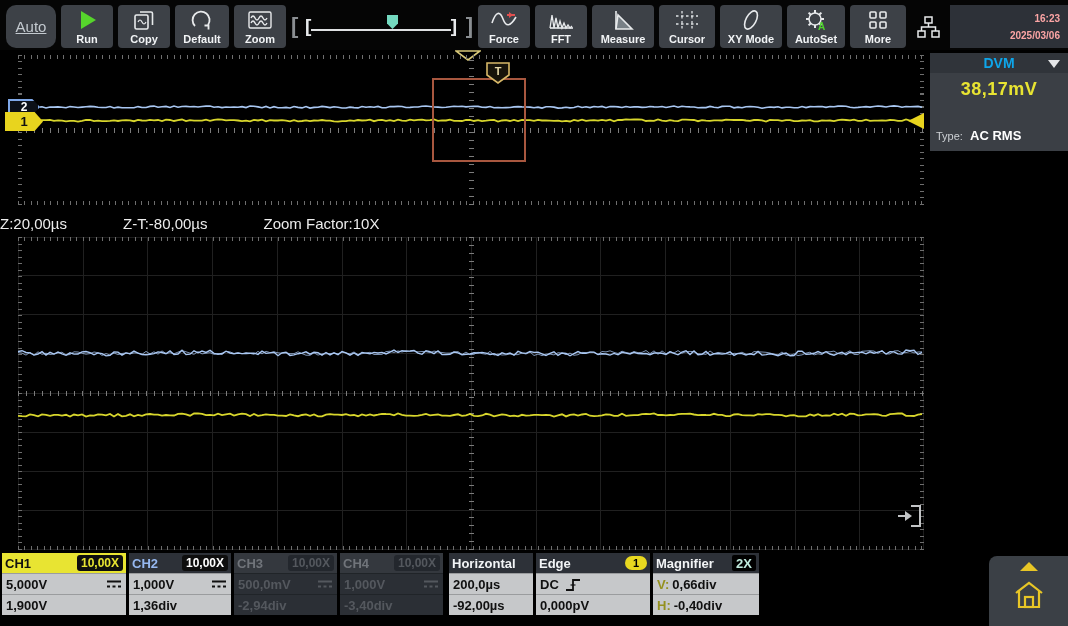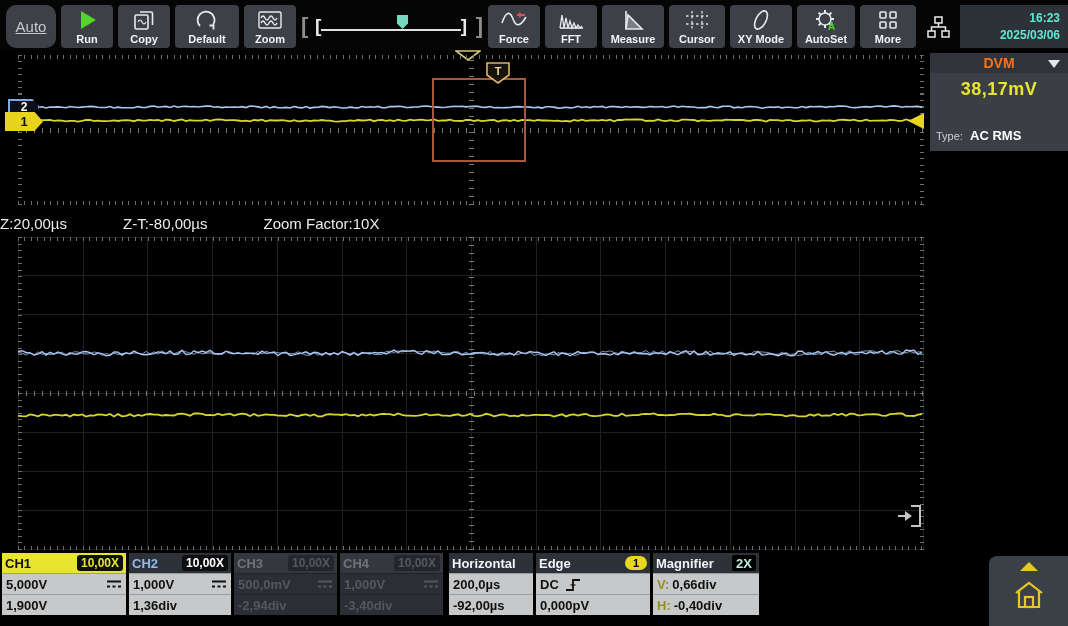--- a/index.html
+++ b/index.html
@@ -16,22 +16,22 @@
   .auto-btn{background:#3d4147;border-radius:10px;width:50px;height:43px;display:flex;
             align-items:center;justify-content:center;color:#c3c9cf;font-size:15px;text-decoration:underline;}
   svg{display:block;}
   .slider-wrap{position:relative;width:182px;height:43px;}
   .slider-wrap .obr{position:absolute;top:8px;font-size:22px;color:#8a8e92;font-weight:bold;}
   .slider-wrap .ibr{position:absolute;top:10px;font-size:19px;color:#e8eaec;font-weight:bold;}
   .slider-line{position:absolute;left:20px;right:22px;top:24px;height:2px;background:#dfe1e3;}
   .slider-thumb{position:absolute;left:96px;top:10px;width:11px;height:14px;background:#74d9c0;
                 clip-path:polygon(0 0,100% 0,100% 60%,50% 100%,0 60%);}
   .clockblk{margin-left:auto;background:#2d3138;height:43px;flex:1;display:flex;flex-direction:column;
-            justify-content:center;align-items:flex-end;padding-right:8px;color:#5eead4;
-            font-size:12px;font-weight:bold;line-height:17px;}
+            justify-content:center;align-items:flex-end;padding-right:8px;color:#fca5a5;
+            font-size:10px;font-weight:bold;line-height:17px;}
 
   
   .screen{position:absolute;left:0;top:50px;width:1068px;height:576px;background:#000;}
 
   
   .gratO{position:absolute;left:18px;top:5px;width:906px;height:150px;}
   .gratZ{position:absolute;left:18px;top:187px;width:906px;height:313px;
          background-image:
            repeating-linear-gradient(90deg,#202020 0 1px,transparent 1px 64.71px),
            repeating-linear-gradient(0deg,#202020 0 1px,transparent 1px 39.12px);
@@ -51,21 +51,21 @@
               border-right:16px solid #e8d41e;}
   .zoombox{position:absolute;left:414px;top:23px;width:90px;height:80px;border:2px solid #a8573f;}
   .tflag{position:absolute;left:468px;top:7px;width:24px;height:22px;}
   .hpos-tri{position:absolute;left:455px;top:0px;width:26px;height:10px;}
 
   .zoominfo{position:absolute;left:0;top:160px;width:924px;height:26px;display:flex;
             justify-content:flex-start;gap:56px;color:#ececec;font-size:15px;align-items:center;}
 
   
   .dvm{position:absolute;left:930px;top:3px;width:138px;}
-  .dvm-head{height:20px;background:#30343a;display:flex;align-items:center;color:#f97316;
+  .dvm-head{height:20px;background:#30343a;display:flex;align-items:center;color:#0ea5e9;
             font-weight:bold;font-size:14px;justify-content:center;gap:6px;position:relative;}
   .dvm-head .tri{position:absolute;right:8px;top:7px;width:0;height:0;
                  border-left:6px solid transparent;border-right:6px solid transparent;border-top:8px solid #e4e6e8;}
   .dvm-body{background:#3b3f45;padding:6px 6px 8px;}
   .dvm-val{color:#e8e432;font-size:18px;font-weight:bold;text-align:center;letter-spacing:.5px;}
   .dvm-type{margin-top:28px;color:#fff;font-size:13px;font-weight:bold;}
   .dvm-type .tl{font-size:11px;font-weight:normal;color:#cdd1d5;margin-right:4px;}
 
   .exit-ico{position:absolute;left:875px;top:264px;}
 
@@ -117,21 +117,21 @@
     <span class="ticon">
       <svg width="24" height="24" fill="none" stroke="#e8eaec" stroke-width="1.6">
         <rect x="3" y="7" width="13" height="14" rx="1.5"></rect>
         <path d="M8 4 h11 a1.5 1.5 0 0 1 1.5 1.5 V17"></path>
         <path d="M6 14 q2 -4 4 0 t4 0" stroke-width="1.2"></path>
       </svg>
     </span>
     <span class="tlabel">Copy</span>
   </div>
 
-  <div class="tbtn" style="width:64px">
+  <div class="tbtn" style="width:54px">
     <span class="ticon">
       <svg width="24" height="24" fill="none" stroke="#e8eaec" stroke-width="1.8">
         <path d="M5 18 A8.5 8.5 0 1 1 18 17"></path>
         <polyline points="14.5,17.5 18.5,17.5 18.5,21.5"></polyline>
       </svg>
     </span>
     <span class="tlabel">Default</span>
   </div>
 
   <div class="tbtn" style="width:52px">

